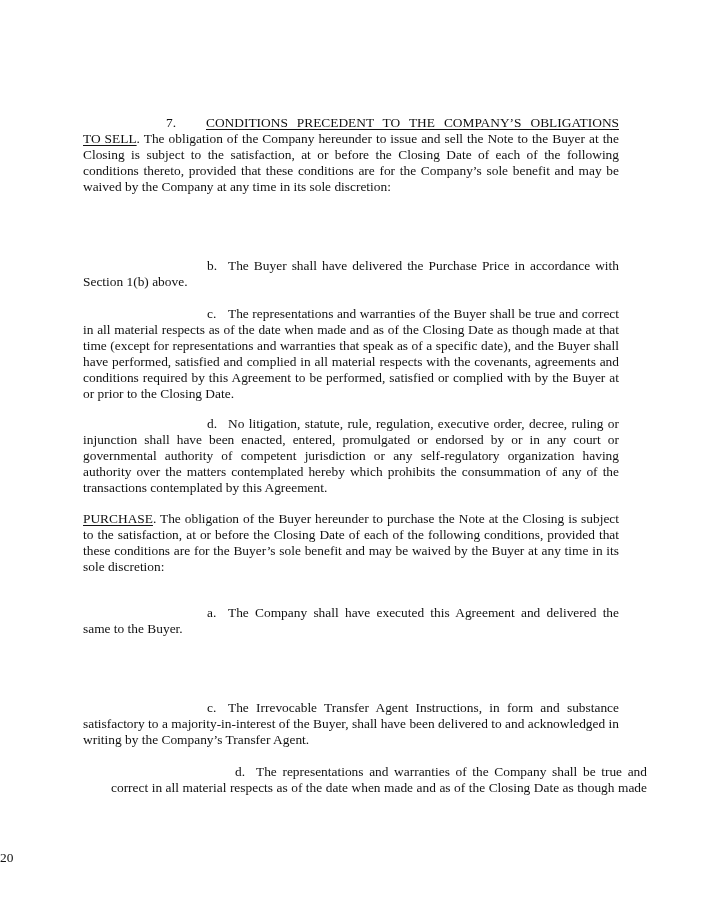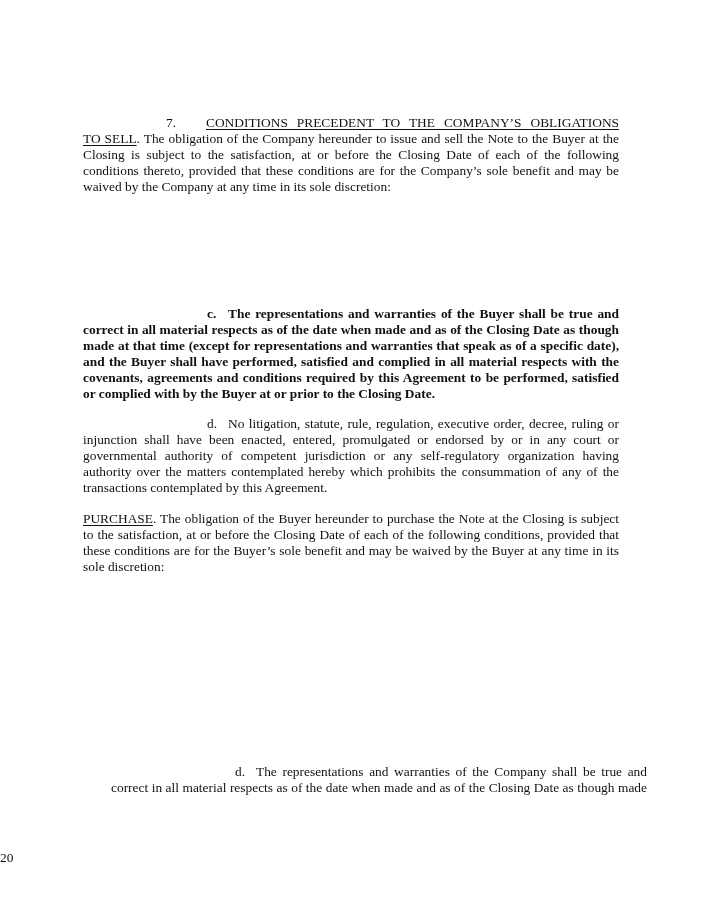--- a/index.html
+++ b/index.html
@@ -22,34 +22,43 @@
 <body>
 
 <div class="page">
 
   <div class="block" style="top:115px;">
     <p class="justify-all"><span class="secnum">7.</span><span class="u">CONDITIONS PRECEDENT TO THE COMPANY’S OBLIGATIONS</span></p>
     <p><span class="u">TO SELL</span><span>.  The obligation of the Company hereunder to issue and sell the Note to the Buyer at the Closing is subject to the satisfaction, at or before the Closing Date of each of the following conditions thereto, provided that these conditions are for the Company’s sole benefit and may be waived by the Company at any time in its sole discretion:</span></p>
   </div>
 
 
+  <div class="block" style="top:258px;">
+    <p><span class="sub-label">b.</span><span>The Buyer shall have delivered the Purchase Price in accordance with Section 1(b) above.</span></p>
+  </div>
 
-  <div class="block" style="top:306px;font-weight:bold;">
+  <div class="block" style="top:306px;">
     <p><span class="sub-label">c.</span><span>The representations and warranties of the Buyer shall be true and correct in all material respects as of the date when made and as of the Closing Date as though made at that time (except for representations and warranties that speak as of a specific date), and the Buyer shall have performed, satisfied and complied in all material respects with the covenants, agreements and conditions required by this Agreement to be performed, satisfied or complied with by the Buyer at or prior to the Closing Date.</span></p>
   </div>
 
   <div class="block" style="top:416px;">
     <p><span class="sub-label">d.</span><span>No litigation, statute, rule, regulation, executive order, decree, ruling or injunction shall have been enacted, entered, promulgated or endorsed by or in any court or governmental authority of competent jurisdiction or any self-regulatory organization having authority over the matters contemplated hereby which prohibits the consummation of any of the transactions contemplated by this Agreement.</span></p>
   </div>
 
   <div class="block" style="top:511px;">
     <p><span class="u">PURCHASE</span><span>.  The obligation of the Buyer hereunder to purchase the Note at the Closing is subject to the satisfaction, at or before the Closing Date of each of the following conditions, provided that these conditions are for the Buyer’s sole benefit and may be waived by the Buyer at any time in its sole discretion:</span></p>
   </div>
 
+  <div class="block" style="top:605px;">
+    <p><span class="sub-label">a.</span><span>The Company shall have executed this Agreement and delivered the same to the Buyer.</span></p>
+  </div>
 
 
+  <div class="block" style="top:700px;">
+    <p><span class="sub-label">c.</span><span>The Irrevocable Transfer Agent Instructions, in form and substance satisfactory to a majority-in-interest of the Buyer, shall have been delivered to and acknowledged in writing by the Company’s Transfer Agent.</span></p>
+  </div>
 
   <div class="block" style="top:764px;margin-left:28px;">
     <p class="justify-all"><span class="sub-label">d.</span><span>The representations and warranties of the Company shall be true and correct in all material respects as of the date when made and as of the Closing Date as though made</span></p>
   </div>
 
   <div class="pagenum">20</div>
 </div>
 
 </body></html>

